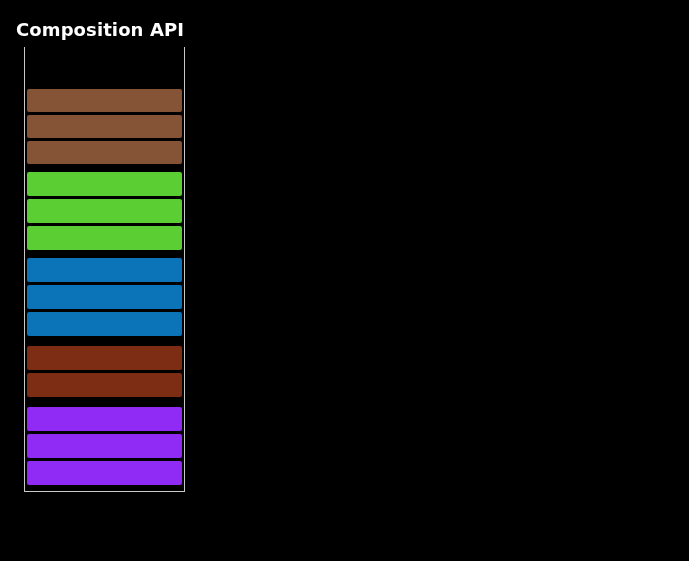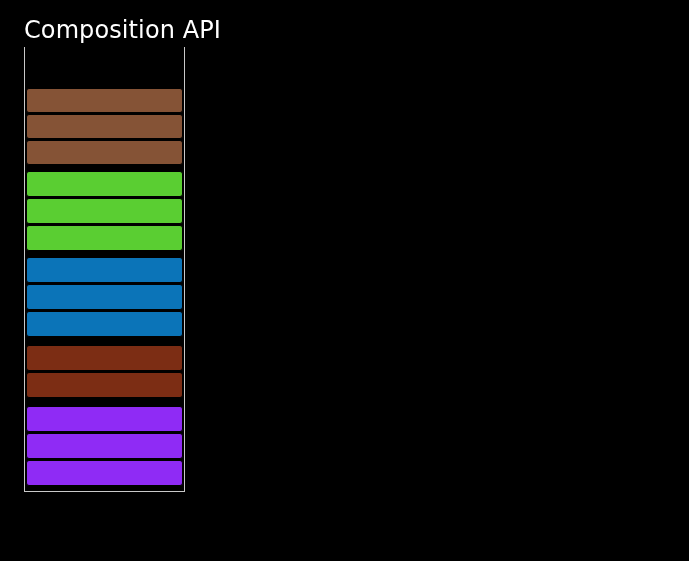--- a/index.html
+++ b/index.html
@@ -21,25 +21,25 @@
     left: 0;
     top: 0;
     width: 689px;
     height: 561px;
     background: #000000;
   }
 
   
   #page-title {
     position: absolute;
-    left: 24px;
+    left: 16px;
     top: 17px;
-    font-size: 24px;
+    font-size: 18px;
     line-height: 26px;
-    font-weight: 400;
+    font-weight: 700;
     color: #ffffff;
     letter-spacing: 0.1px;
     white-space: nowrap;
     z-index: 5;
   }
 
   
   #list-container {
     position: absolute;
     left: 24px;

